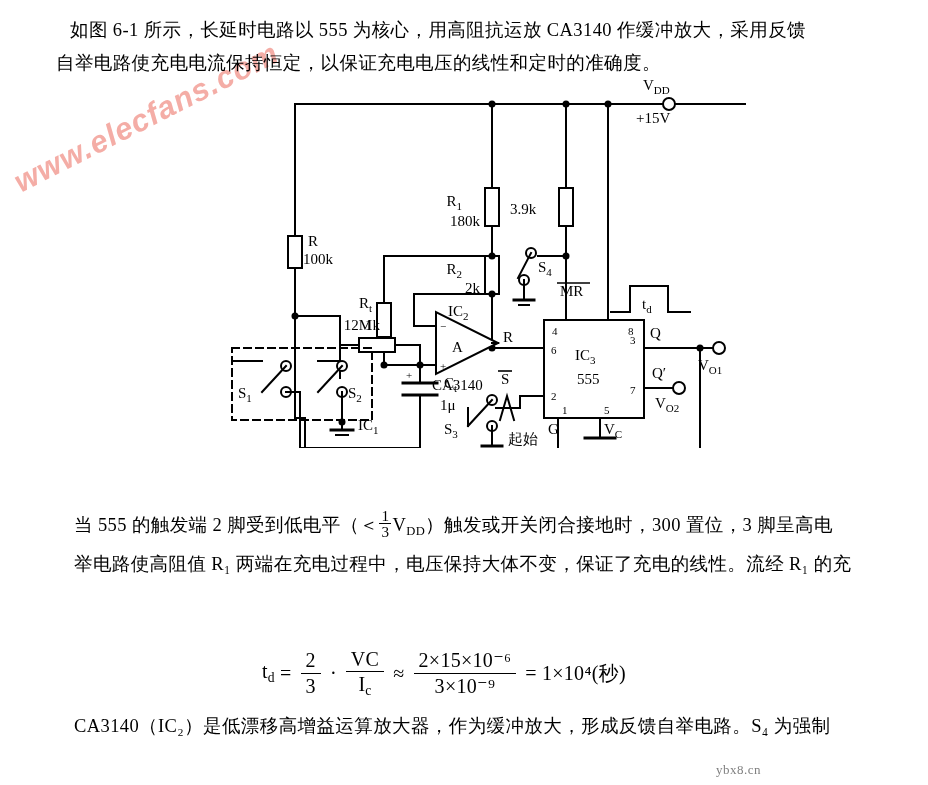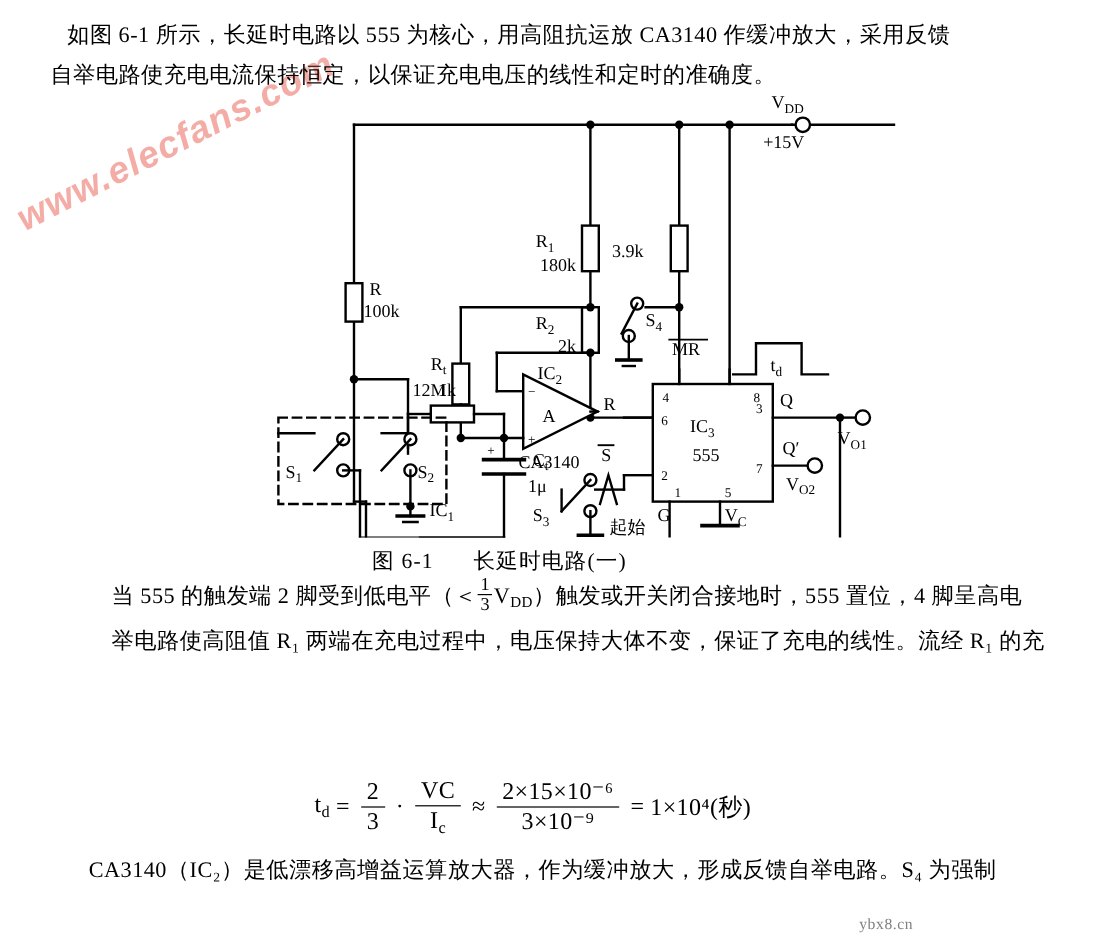--- a/index.html
+++ b/index.html
@@ -36,29 +36,29 @@
   }
 
   
   .para{
     position:absolute;
     font-size:18.5px;
     line-height:33px;
     letter-spacing:.4px;
     white-space:nowrap;
   }
-  .p-top{left:56px;top:14px;}
+  .p-top{left:70px;top:14px;}
   .p-top .l2{margin-left:-14px;}
   .caption{
     position:absolute;left:310px;top:455px;
     font-size:18px;letter-spacing:1px;
   }
   .caption .gap{display:inline-block;width:22px;}
 
-  .p-mid{left:74px;top:480px;margin-left:19px;}
+  .p-mid{left:74px;top:508px;}
   .p-bot{left:74px;top:710px;}
 
   sub{font-size:.68em;vertical-align:-.28em;}
 
   
   .frac{
     display:inline-block;
     vertical-align:-.42em;
     text-align:center;
     font-size:.82em;
@@ -350,29 +350,24 @@
         </text>
 
         <text class="lbl" x="444" y="356">
           S<tspan font-size="11" dy="4">3</tspan>
         </text>
         <text class="lbl" x="508" y="366" font-family="Liberation Sans, DejaVu Sans, sans-serif">起始</text>
       </g>
     </svg>
   </div>
 
-  <div class="caption">
-    <span>图 6-1</span>
-    <span class="gap"></span>
-    <span>长延时电路(一)</span>
-  </div>
 
   <div class="para p-mid">
     <div>
-      <span>当 555 的触发端 2 脚受到低电平（＜</span><span class="frac"><span class="num">1</span><span class="den">3</span></span><span>V</span><sub>DD</sub><span>）触发或开关闭合接地时，555 置位，4 脚呈高电</span>
+      <span>当 555 的触发端 2 脚受到低电平（＜</span><span class="frac"><span class="num">1</span><span class="den">3</span></span><span>V</span><sub>DD</sub><span>）触发或开关闭合接地时，300 置位，3 脚呈高电</span>
     </div>
     <div>举电路使高阻值 R₁ 两端在充电过程中，电压保持大体不变，保证了充电的线性。流经 R₁ 的充</div>
   </div>
 
   <div class="equation">
     <span><span>t</span><sub>d</sub></span>
     <span class="op">=</span>
     <span class="bigfrac">
       <span class="num">2</span>
       <span class="den">3</span>

